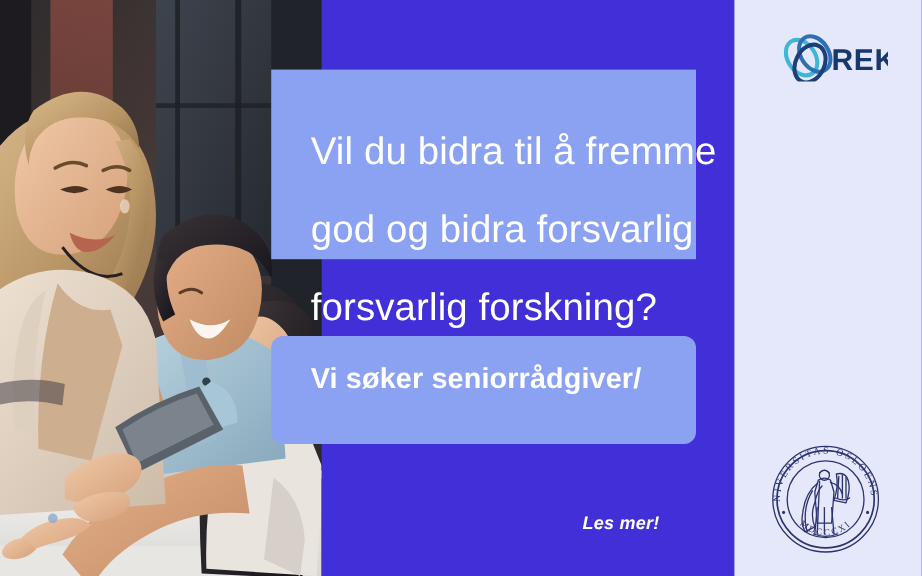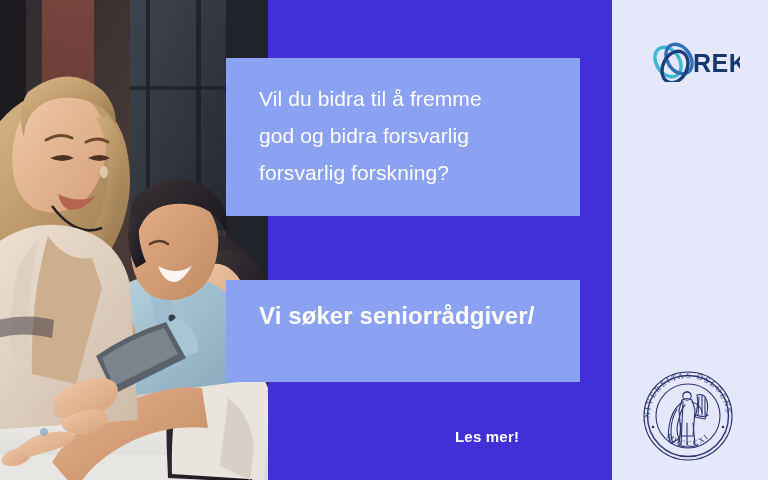--- a/index.html
+++ b/index.html
@@ -35,52 +35,55 @@
     position:absolute;
     background:#8ba2f2;
     box-sizing:border-box;
   }
   .card-headline{
     left:226px;top:58px;width:354px;height:158px;
     padding:22px 26px 0 33px;
   }
   .card-headline .line{
     color:#ffffff;
-    font-size:21px;
+    font-size:32px;
     line-height:37px;
     font-weight:400;
     letter-spacing:0.1px;
     white-space:nowrap;
+    margin-top:28px;
   }
   .card-role{
-    left:226px;top:280px;width:354px;height:102px;
+    left:226px;top:280px;width:354px;height:90px;
     padding:20px 26px 0 33px;
+    border-radius:10px;
   }
   .card-role .line{
     color:#ffffff;
     font-size:24px;
     line-height:32px;
     font-weight:700;
     letter-spacing:0.1px;
     white-space:nowrap;
   }
 
   
   .cta{
     position:absolute;left:455px;top:428px;width:125px;
-    text-align:left;
+    text-align:center;
     color:#ffffff;
     font-size:15px;
     font-weight:700;
     letter-spacing:0.2px;
+    font-style:italic;
   }
 
   
   .rek-logo{
-    position:absolute;left:648px;top:40px;width:92px;height:42px;
+    position:absolute;left:648px;top:26px;width:92px;height:42px;
   }
   .rek-logo svg{display:block;}
 
   
   .uio-seal{
     position:absolute;left:637px;top:365px;width:102px;height:102px;
   }
   .uio-seal svg{display:block;}
 </style>
 </head>

